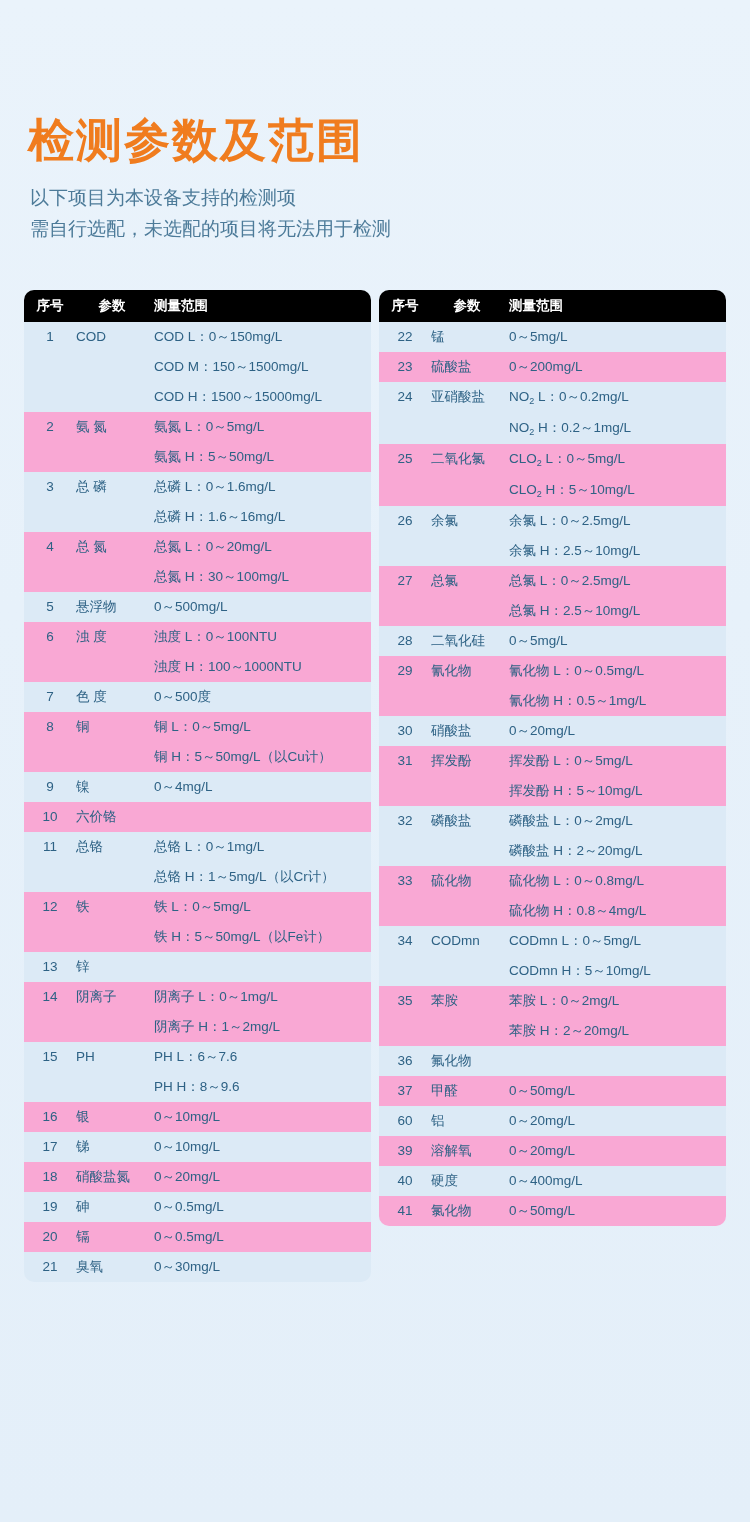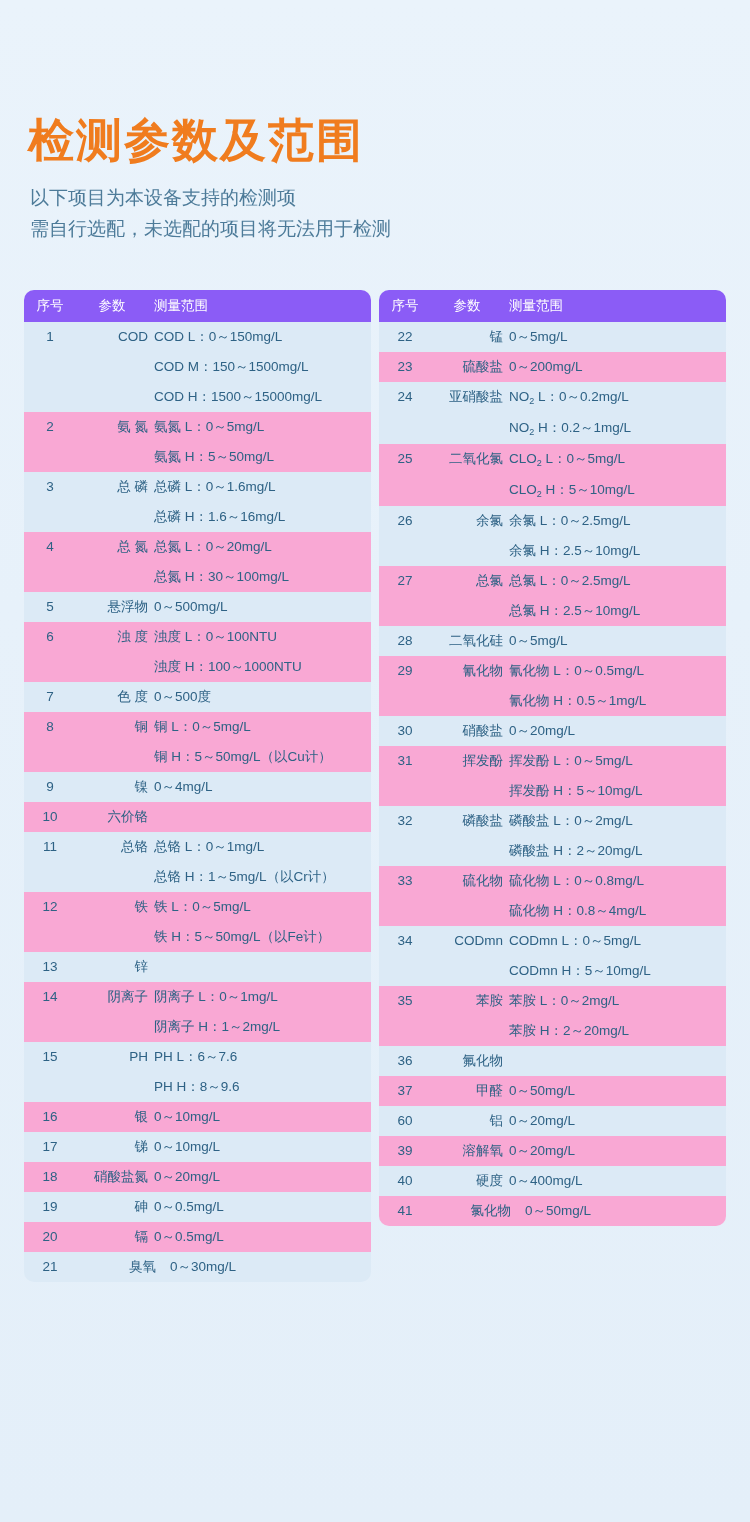--- a/index.html
+++ b/index.html
@@ -53,48 +53,47 @@
   }
   .row {
     display: flex;
     align-items: flex-start;
     min-height: 30px;
     font-size: 13.5px;
     line-height: 30px;
     color: #2e6285;
   }
   .row.header {
-    background: #8b5cf6;
+    background: #000000;
     color: #ffffff;
-    font-weight: normal;
+    font-weight: bold;
     border-radius: 10px 10px 0 0;
     min-height: 32px;
     line-height: 32px;
   }
   .row.light {
     background: #dceaf6;
   }
   .row.dark {
     background: #f9a8d4;
   }
   .row.first {
     border-radius: 10px 10px 0 0;
   }
   .row.rounded-bottom {
     border-radius: 0 0 10px 10px;
-    gap: 8px;
   }
   .c-no {
     width: 52px;
     text-align: center;
     flex: none;
   }
   .c-param {
     width: 72px;
-    text-align: right;
+    text-align: left;
     flex: none;
     white-space: nowrap;
   }
   .c-range {
     flex: 1;
     padding-left: 6px;
     padding-right: 6px;
   }
   .row.header .c-no,
   .row.header .c-param {

